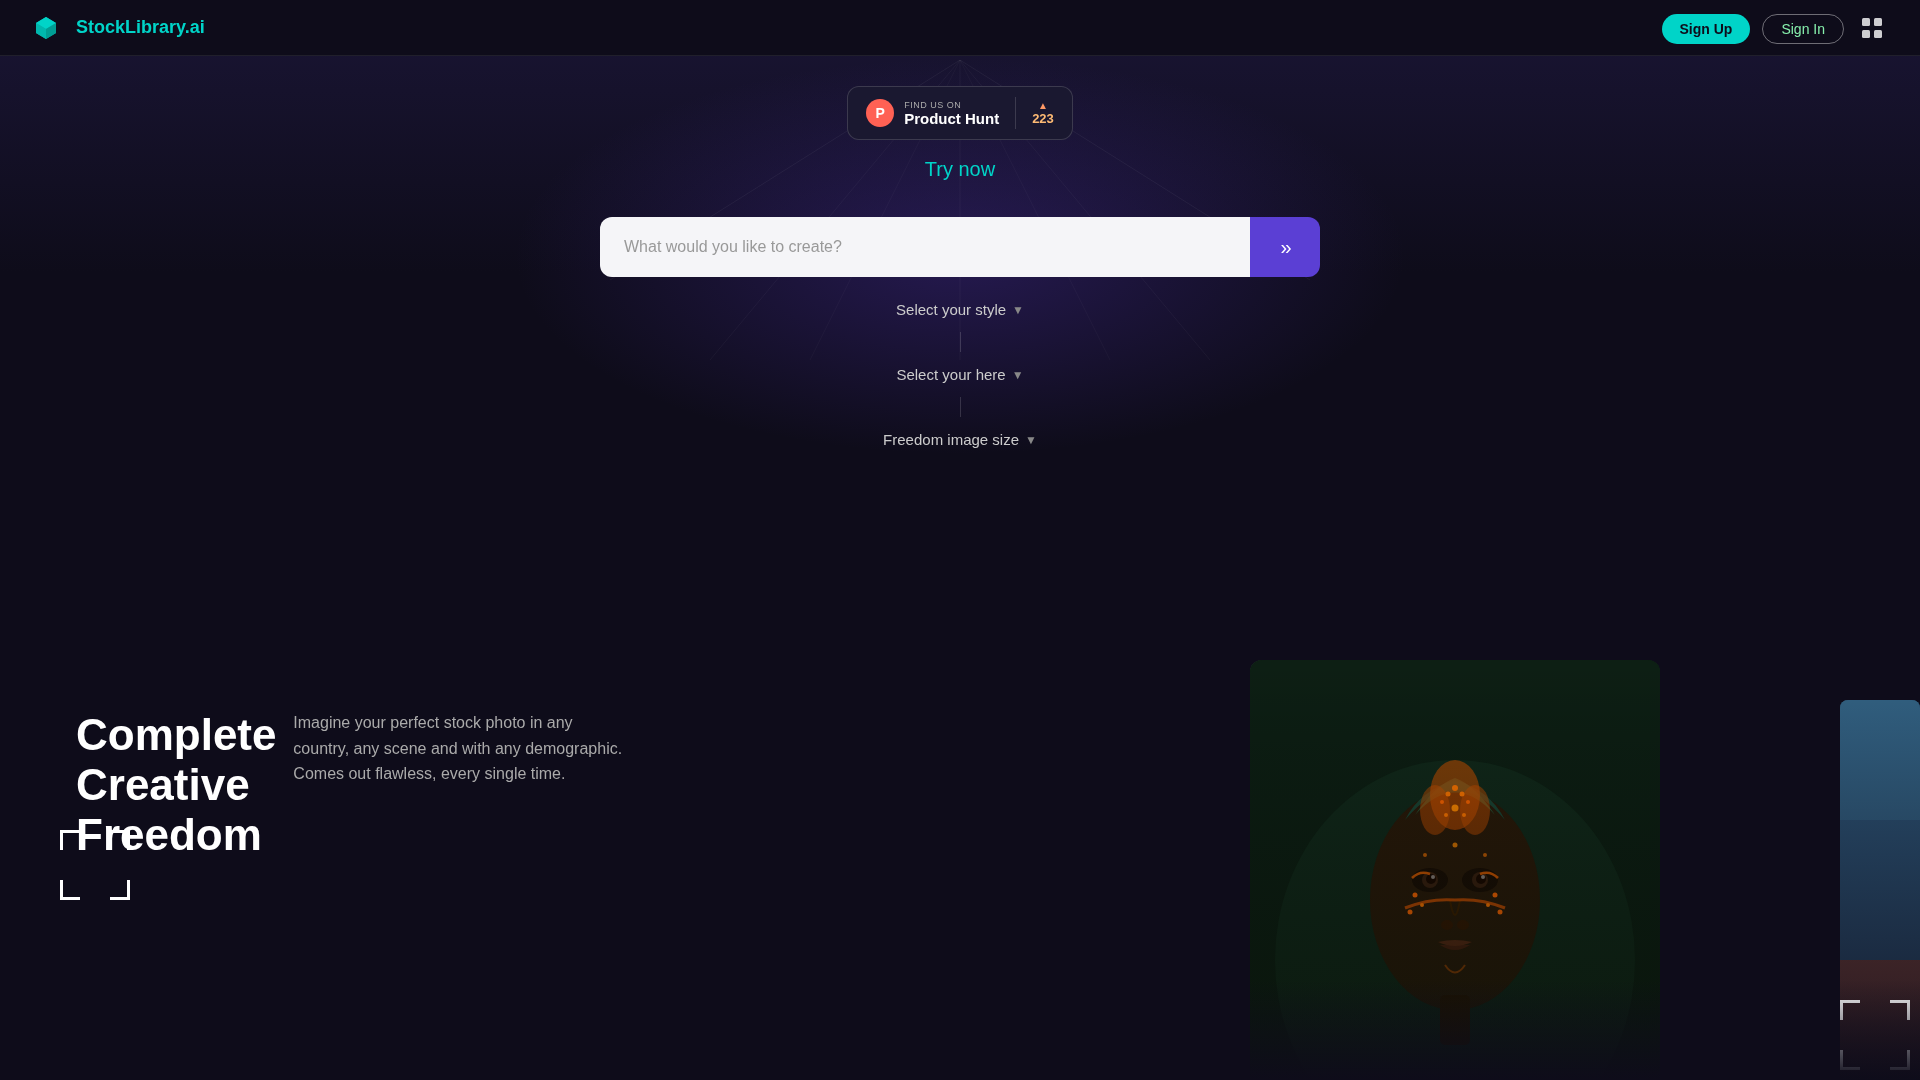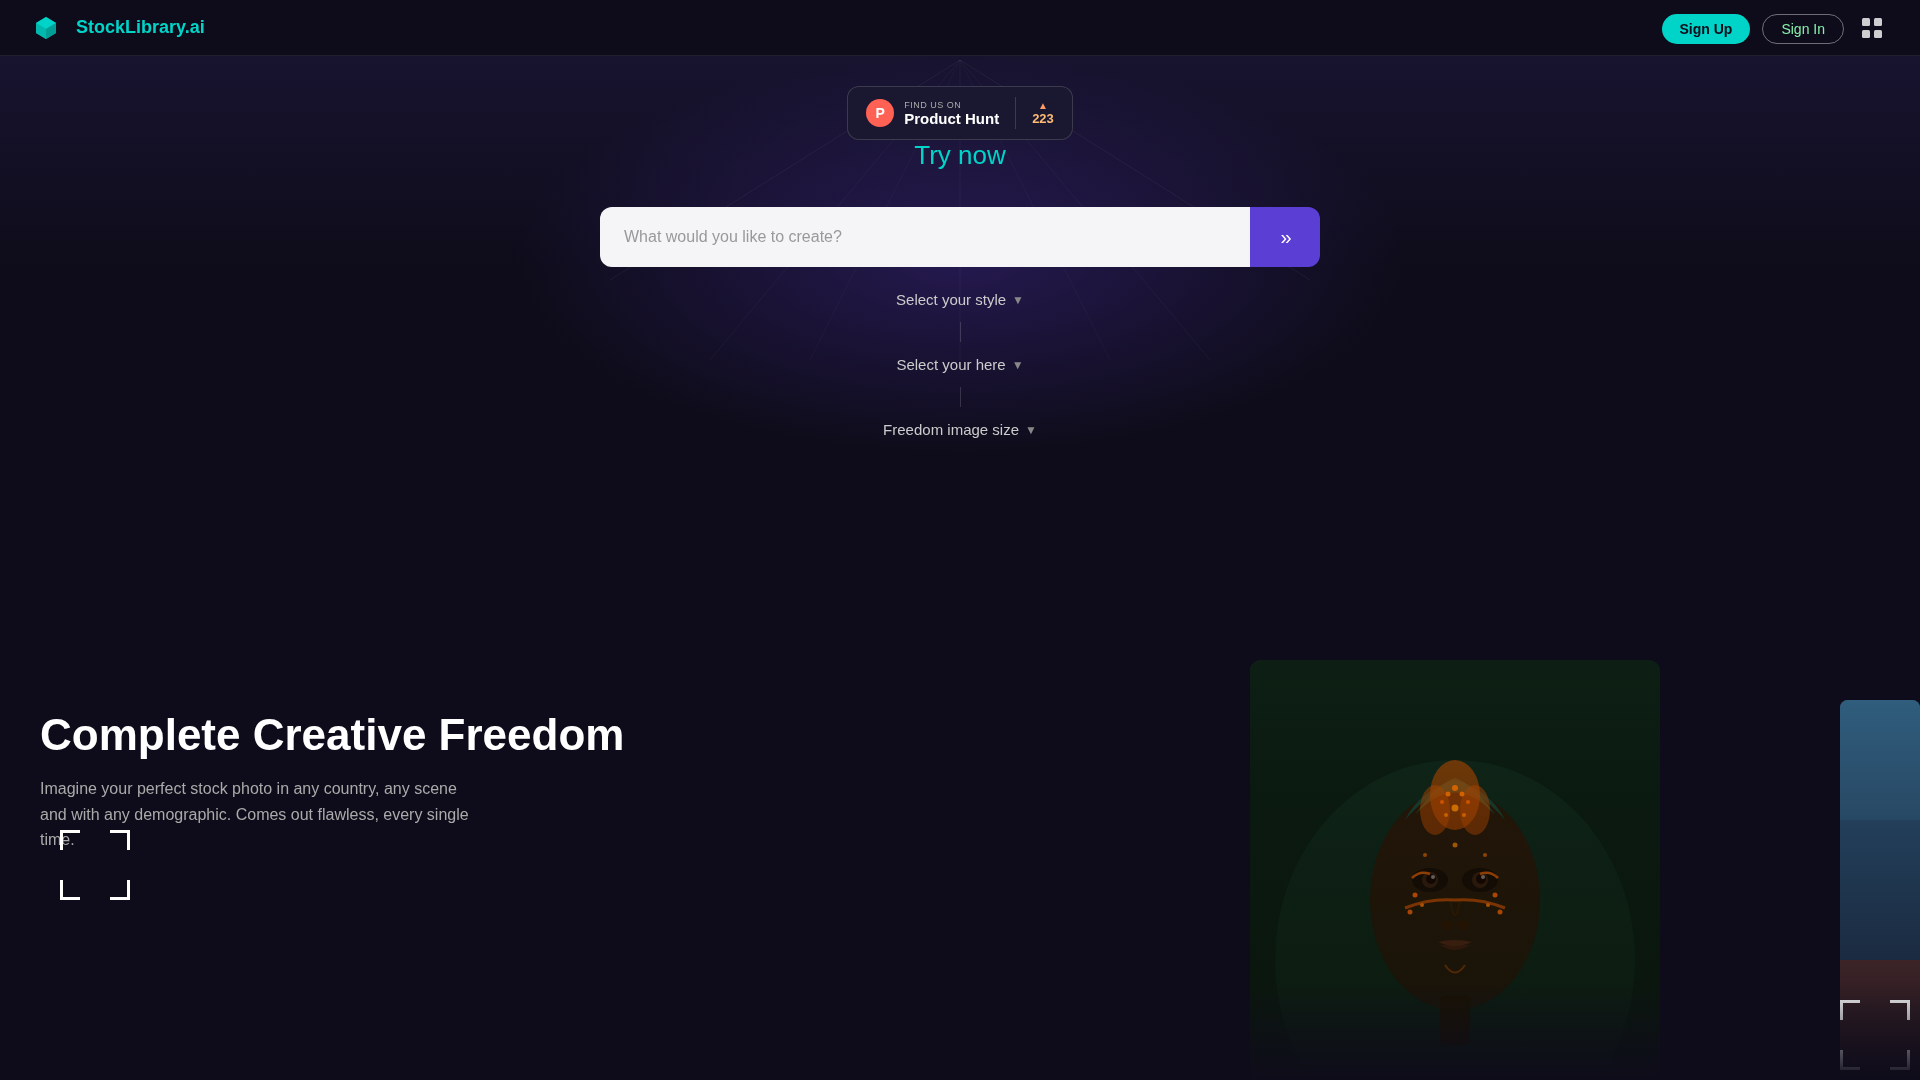--- a/index.html
+++ b/index.html
@@ -196,22 +196,22 @@
       font-size: 72px;
       font-weight: 700;
       line-height: 1.15;
       color: #fff;
       position: relative;
       z-index: 2;
       max-width: 900px;
     }
 
     .hero-subtitle {
-      margin-top: 0;
-      font-size: 26px;
+      margin-top: 18px;
+      font-size: 20px;
       color: #00d4c8;
       font-weight: 500;
       position: relative;
       z-index: 2;
     }
 
     
     .search-container {
       margin-top: 36px;
       display: flex;
@@ -294,24 +294,24 @@
       position: absolute;
       bottom: 0;
       left: 0;
       right: 0;
       height: 420px;
       display: flex;
     }
 
     .bottom-left {
       width: 700px;
-      padding: 50px 40px;
-      display: flex;
-      flex-direction: column;
-      justify-content: flex-start;
+      padding: 50px 76px;
+      display: flex;
+      flex-direction: row;
+      justify-content: center;
     }
 
     .corner-marks {
       position: absolute;
       top: 170px;
       left: 60px;
     }
 
     .corner-tl, .corner-tr, .corner-bl, .corner-br {
       position: absolute;

